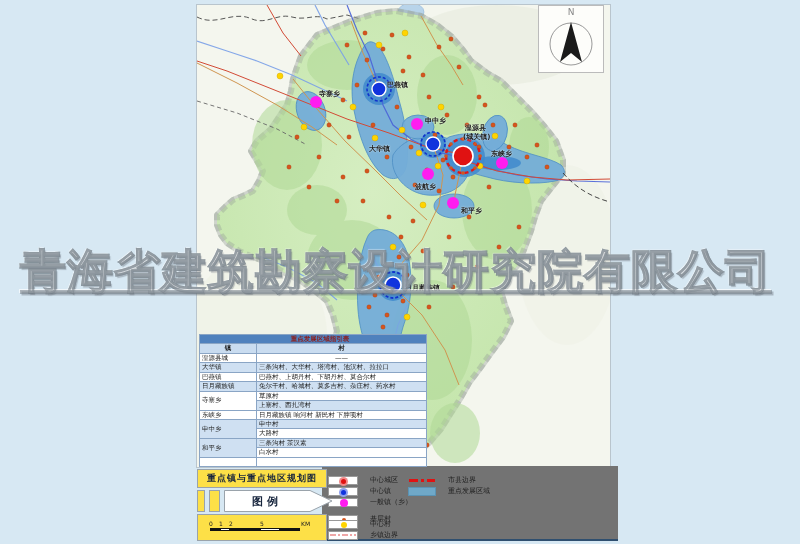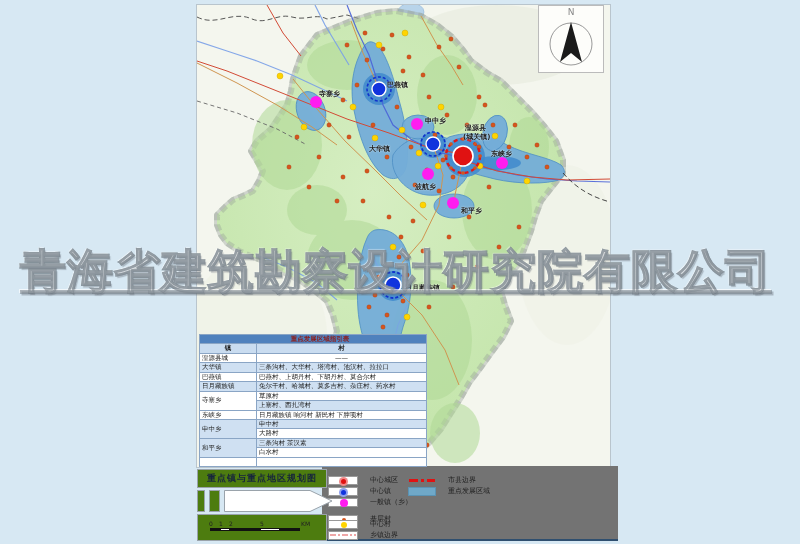--- a/index.html
+++ b/index.html
@@ -42,21 +42,21 @@
     border-collapse:collapse;font-size:6.5px;line-height:1.3;color:#1a1a1a;
     background:#fff;
   }
   .dev-table td{border:0.5px solid #8aa5c5;padding:0 2px;vertical-align:middle;}
   .dev-table .tband{background:#4f81bd;color:#8b2020;font-weight:bold;text-align:center;padding-left:16px;}
   .dev-table .thead td{background:#c9dcf0;font-weight:bold;text-align:center;}
   .dev-table .bA{background:#cfe0f2;}
   .dev-table .bW{background:#ffffff;}
   .dev-table .town{width:52px;}
   
-  .tb-box{position:absolute;background:#4d7c0f;border:1px solid #9aa3ab;box-sizing:border-box;z-index:6;}
+  .tb-box{position:absolute;background:#fde047;border:1px solid #9aa3ab;box-sizing:border-box;z-index:6;}
   .tb-title{left:197px;top:469px;width:130px;height:19px;
     display:flex;align-items:center;justify-content:center;
     font-family:"Liberation Serif","DejaVu Serif",serif;
     font-weight:bold;font-size:9px;color:#16243c;letter-spacing:1px;}
   .tb-bar1{left:197px;top:490px;width:8px;height:22px;}
   .tb-bar2{left:209px;top:490px;width:11px;height:22px;}
   .tb-banner{position:absolute;left:224px;top:490px;width:110px;height:22px;z-index:6;}
   .tb-banner .btxt{position:absolute;left:0;width:86px;top:0;height:22px;
     display:flex;align-items:center;justify-content:center;
     font-weight:bold;font-size:11px;color:#16243c;letter-spacing:4px;}
@@ -393,20 +393,21 @@
 
 <div class="watermark">青海省建筑勘察设计研究院有限公司</div>
 
 <div class="tb-box tb-title">重点镇与重点地区规划图</div>
 <div class="tb-box tb-bar1"></div>
 <div class="tb-box tb-bar2"></div>
 <div class="tb-banner">
   <svg width="110" height="22" style="position:absolute;left:0;top:0">
     <polygon points="0.5,0.5 86,0.5 108,11 86,21.5 0.5,21.5" fill="#ffffff" stroke="#9aa3ab" stroke-width="1"></polygon>
   </svg>
+  <div class="btxt">图例</div>
 </div>
 <div class="tb-box tb-scale">
   <span class="scale-num" style="left:11px">0</span>
   <span class="scale-num" style="left:21px">1</span>
   <span class="scale-num" style="left:31px">2</span>
   <span class="scale-num" style="left:62px">5</span>
   <span class="scale-num" style="left:103px">KM</span>
   <div class="scale-seg seg-b" style="left:12px;width:10px"></div>
   <div class="scale-seg seg-w" style="left:22px;width:10px"></div>
   <div class="scale-seg seg-b" style="left:32px;width:30px"></div>

